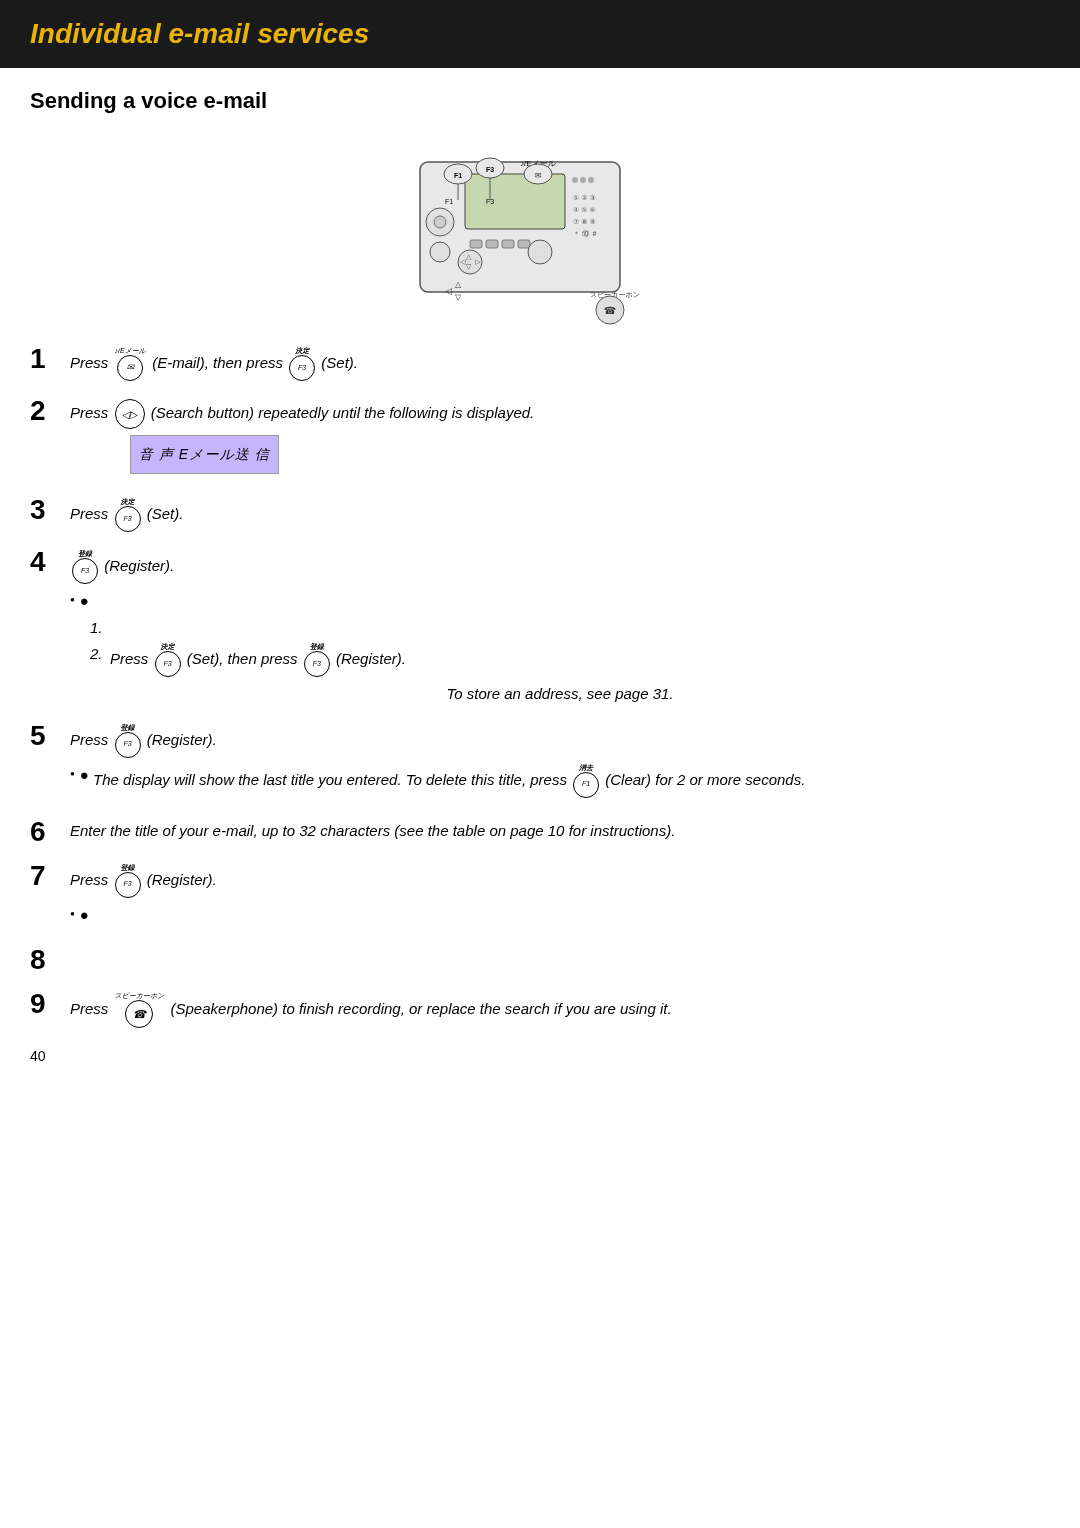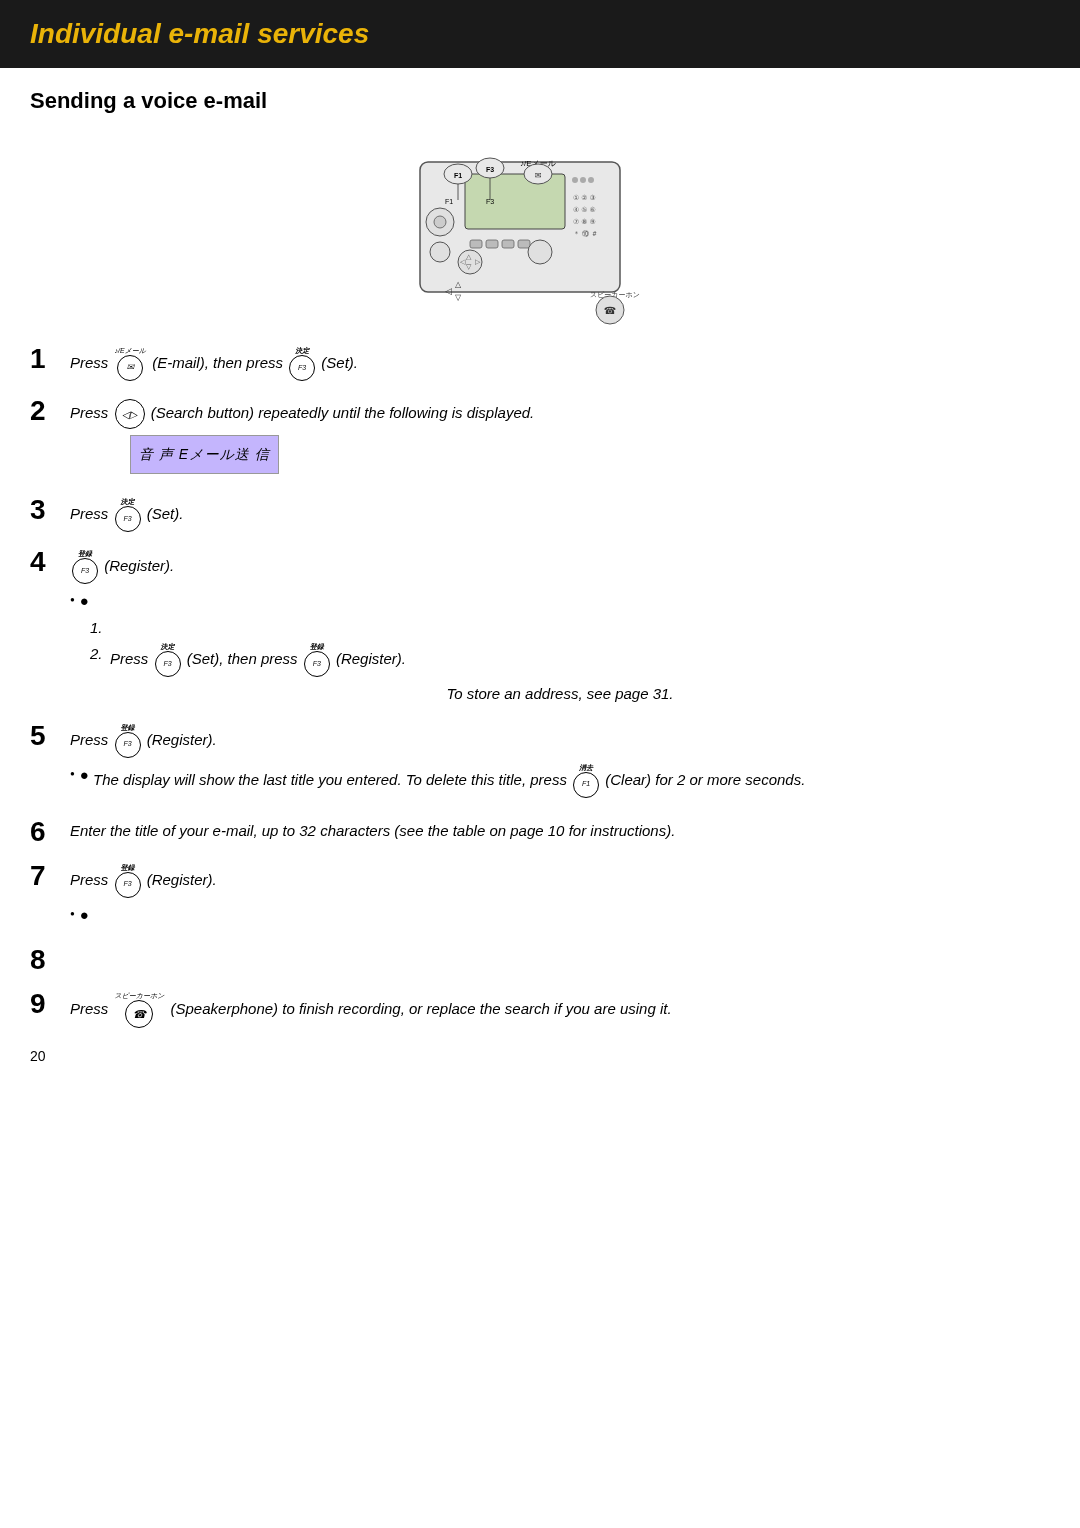--- a/index.html
+++ b/index.html
@@ -412,15 +412,15 @@
     <div class="step-content">
       <span>Press </span>
       <span class="spk-wrap">
         <span class="spk-label">スピーカーホン</span>
         <span class="spk-circle">☎</span>
       </span>
       <span> (Speakerphone) to finish recording, or replace the search if you are using it.</span>
     </div>
   </div>
 
-  <div class="page-number">20</div>
+  <div class="page-number">40</div>
 
 </div>
 
 </body></html>

